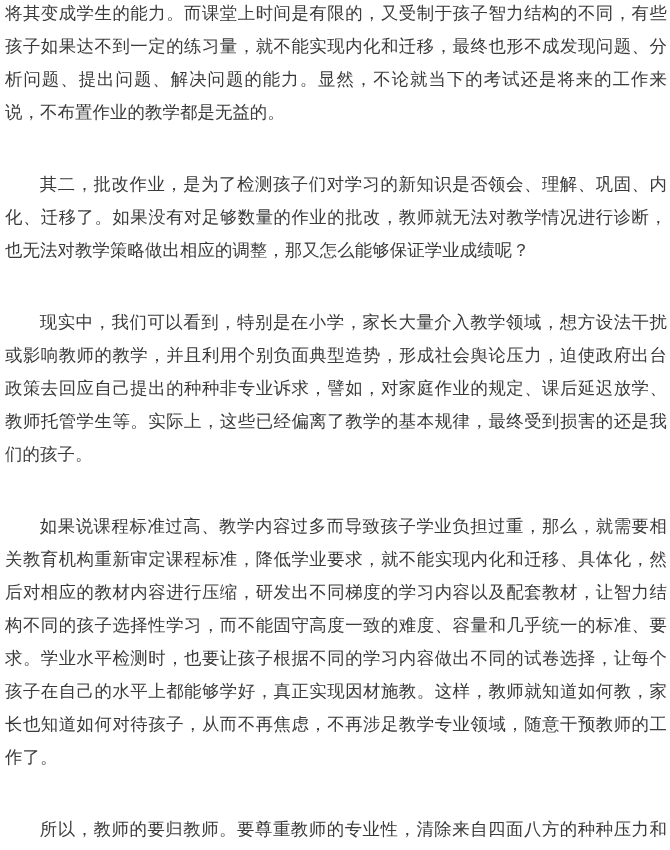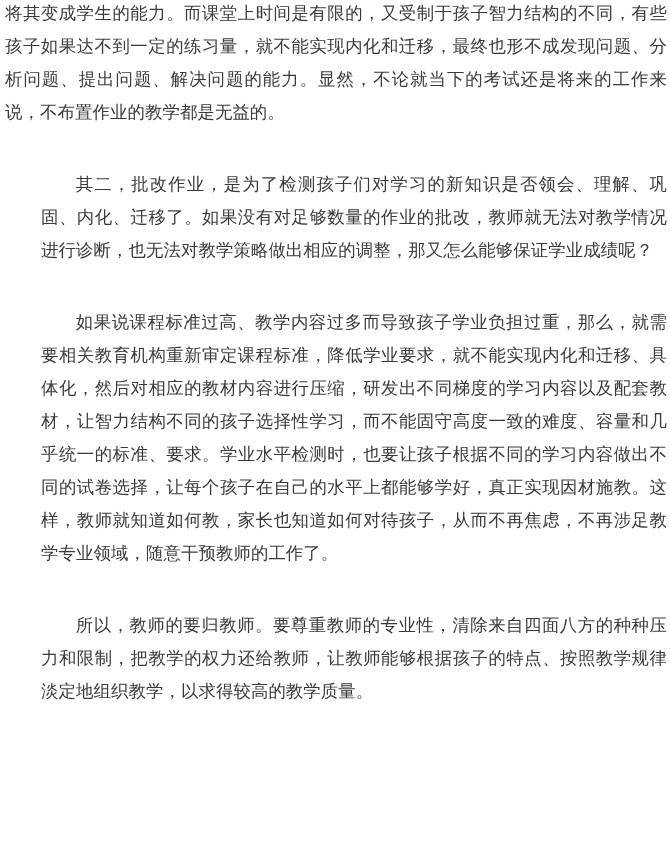--- a/index.html
+++ b/index.html
@@ -24,27 +24,27 @@
     color: #3a3a3a;
     letter-spacing: 0.1px;
   }
   .para {
     margin: 0 0 39px 0;
     text-align: justify;
     text-align-last: left;
   }
   .para.indent {
     text-indent: 2em;
-    margin-left: 36px;
   }
   .para.first {
     text-indent: 0;
   }
 </style>
 </head>
 <body>
 
 <div class="article">
   <p class="para first">将其变成学生的能力。而课堂上时间是有限的，又受制于孩子智力结构的不同，有些孩子如果达不到一定的练习量，就不能实现内化和迁移，最终也形不成发现问题、分析问题、提出问题、解决问题的能力。显然，不论就当下的考试还是将来的工作来说，不布置作业的教学都是无益的。</p>
   <p class="para indent">其二，批改作业，是为了检测孩子们对学习的新知识是否领会、理解、巩固、内化、迁移了。如果没有对足够数量的作业的批改，教师就无法对教学情况进行诊断，也无法对教学策略做出相应的调整，那又怎么能够保证学业成绩呢？</p>
+  <p class="para indent">现实中，我们可以看到，特别是在小学，家长大量介入教学领域，想方设法干扰或影响教师的教学，并且利用个别负面典型造势，形成社会舆论压力，迫使政府出台政策去回应自己提出的种种非专业诉求，譬如，对家庭作业的规定、课后延迟放学、教师托管学生等。实际上，这些已经偏离了教学的基本规律，最终受到损害的还是我们的孩子。</p>
   <p class="para indent">如果说课程标准过高、教学内容过多而导致孩子学业负担过重，那么，就需要相关教育机构重新审定课程标准，降低学业要求，就不能实现内化和迁移、具体化，然后对相应的教材内容进行压缩，研发出不同梯度的学习内容以及配套教材，让智力结构不同的孩子选择性学习，而不能固守高度一致的难度、容量和几乎统一的标准、要求。学业水平检测时，也要让孩子根据不同的学习内容做出不同的试卷选择，让每个孩子在自己的水平上都能够学好，真正实现因材施教。这样，教师就知道如何教，家长也知道如何对待孩子，从而不再焦虑，不再涉足教学专业领域，随意干预教师的工作了。</p>
   <p class="para indent">所以，教师的要归教师。要尊重教师的专业性，清除来自四面八方的种种压力和限制，把教学的权力还给教师，让教师能够根据孩子的特点、按照教学规律淡定地组织教学，以求得较高的教学质量。</p>
 </div>
 
 </body></html>

